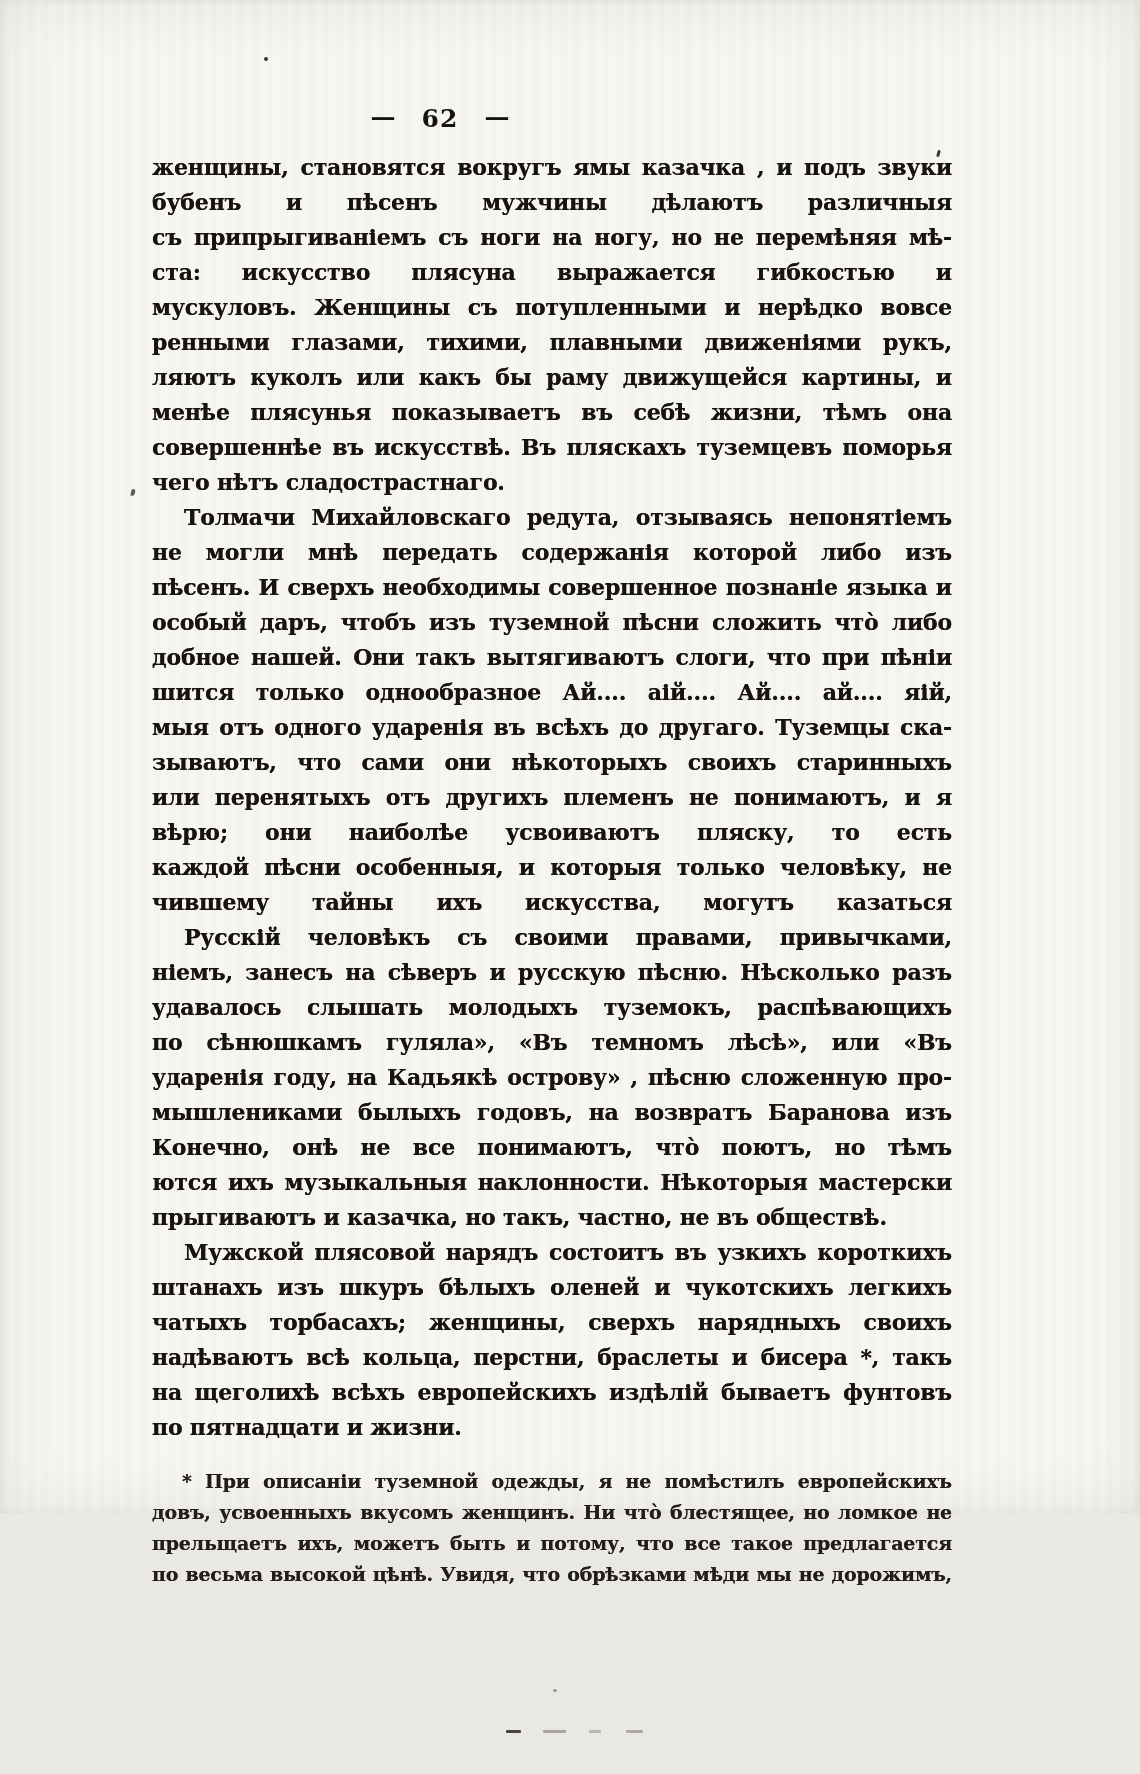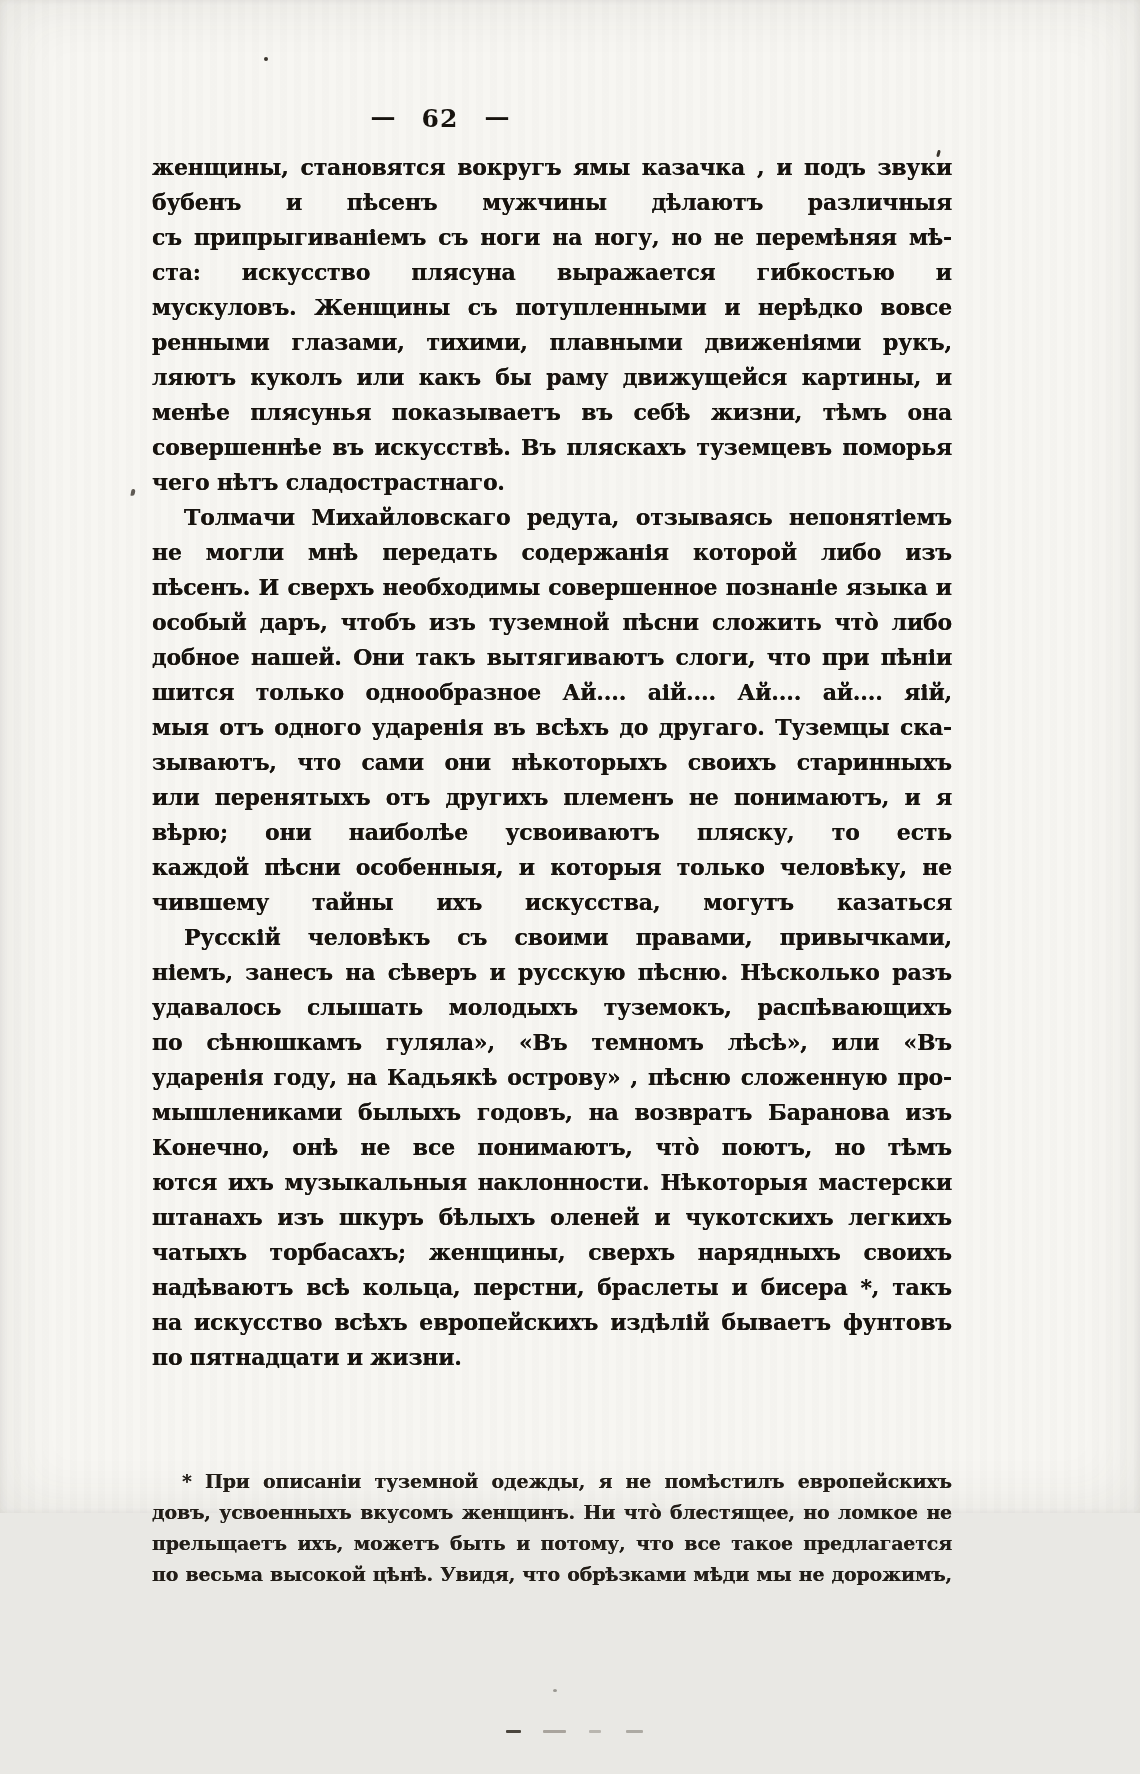--- a/index.html
+++ b/index.html
@@ -108,24 +108,26 @@
     <div class="line">каждой пѣсни особенныя, и которыя только человѣку, не изу-</div>
     <div class="line pend">чившему тайны ихъ искусства, могутъ казаться однообразными.</div>
     <div class="line indent">Русскій человѣкъ съ своими правами, привычками, вѣрова-</div>
     <div class="line">ніемъ, занесъ на сѣверъ и русскую пѣсню. Нѣсколько разъ мнѣ</div>
     <div class="line">удавалось слышать молодыхъ туземокъ, распѣвающихъ чисто «Я</div>
     <div class="line">по сѣнюшкамъ гуляла», «Въ темномъ лѣсѣ», или «Въ осемъсотъ</div>
     <div class="line">ударенія году, на Кадьякѣ острову» , пѣсню сложенную про-</div>
     <div class="line">мышлениками былыхъ годовъ, на возвратъ Баранова изъ Ситхи.</div>
     <div class="line">Конечно, онѣ не все понимаютъ, что̀ поютъ, но тѣмъ объясня-</div>
     <div class="line">ются ихъ музыкальныя наклонности. Нѣкоторыя мастерски от-</div>
+    <div class="line pend">прыгиваютъ и казачка, но такъ, частно, не въ обществѣ.</div>
+    <div class="line indent">Мужской плясовой нарядъ состоитъ въ узкихъ короткихъ</div>
     <div class="line">штанахъ изъ шкуръ бѣлыхъ оленей и чукотскихъ легкихъ узор-</div>
     <div class="line">чатыхъ торбасахъ; женщины, сверхъ нарядныхъ своихъ парокъ,</div>
     <div class="line">надѣваютъ всѣ кольца, перстни, браслеты и бисера *, такъ что</div>
-    <div class="line">на искусство всѣхъ европейскихъ издѣлій бываетъ фунтовъ</div>
+    <div class="line">на щеголихѣ всѣхъ европейскихъ издѣлій бываетъ фунтовъ</div>
     <div class="line pend">по пятнадцати и жизни.</div>
   </div>
 
   <div class="footnote">
     <div class="fline indent">* При описаніи туземной одежды, я не помѣстилъ европейскихъ наря-</div>
     <div class="fline">довъ, усвоенныхъ вкусомъ женщинъ. Ни что̀ блестящее, но ломкое не</div>
     <div class="fline">прельщаетъ ихъ, можетъ быть и потому, что все такое предлагается имъ</div>
     <div class="fline pend">по весьма высокой цѣнѣ. Увидя, что обрѣзками мѣди мы не дорожимъ, онѣ</div>
   </div>
 

